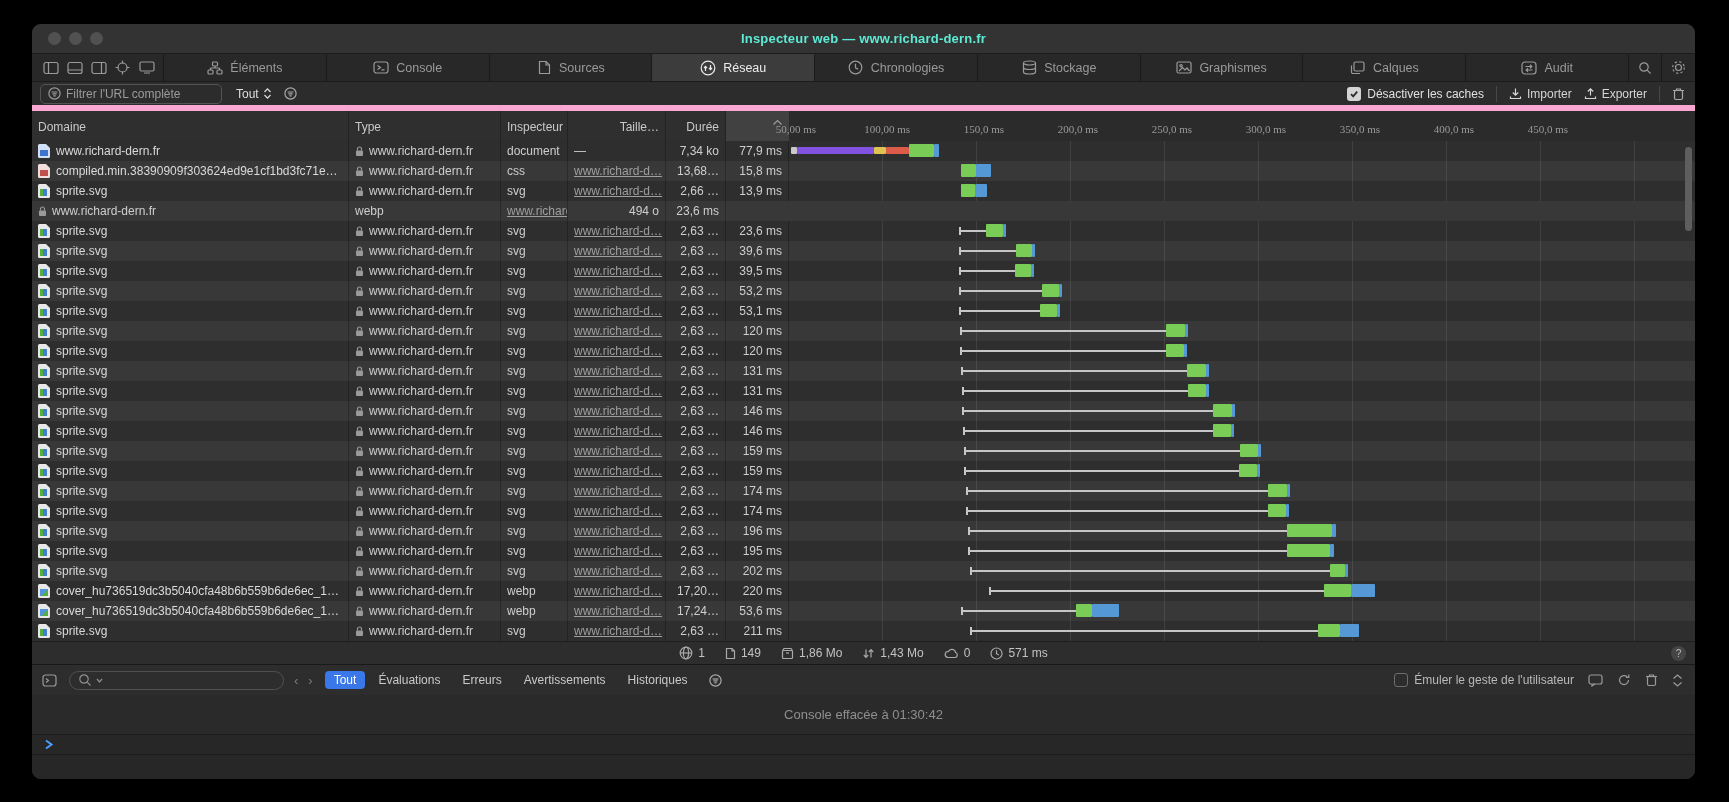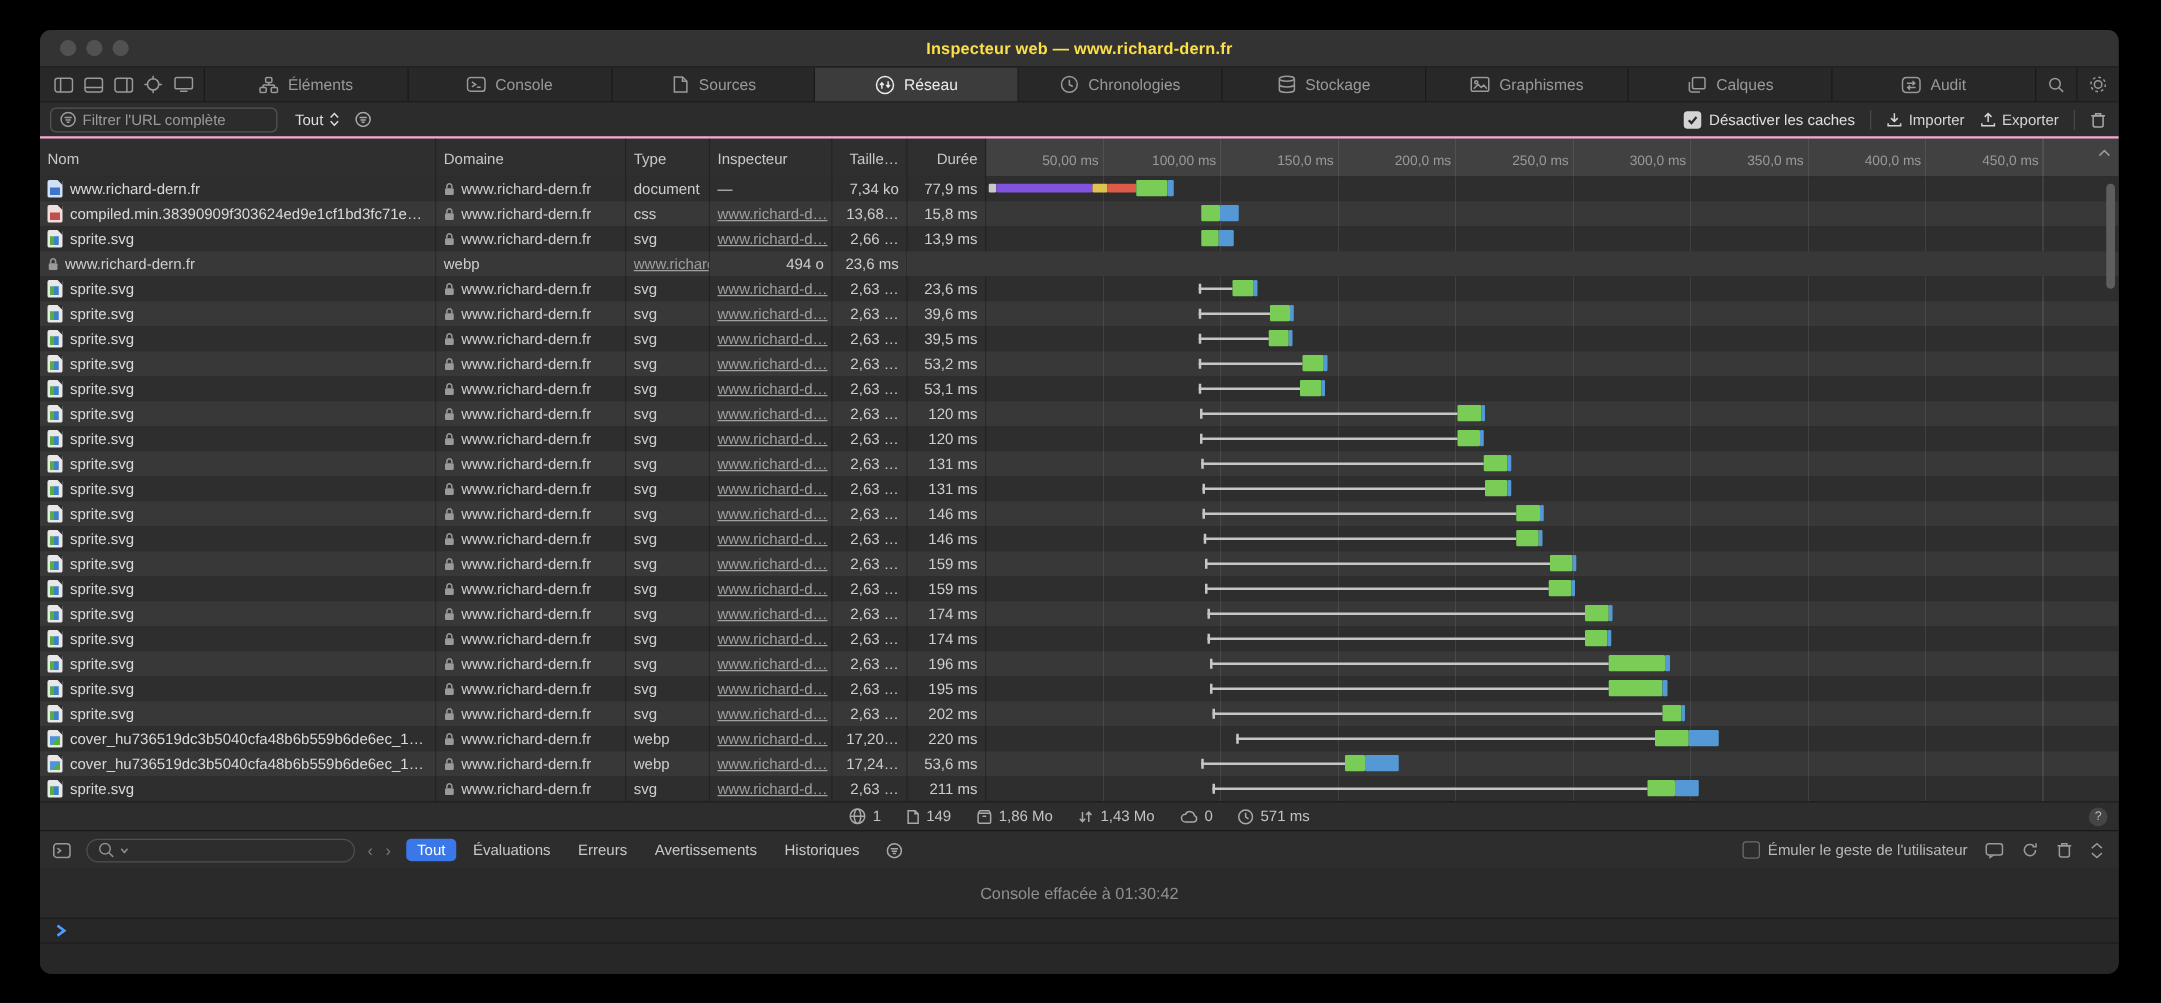--- a/index.html
+++ b/index.html
@@ -6,36 +6,36 @@
   html,body { width:1729px; height:802px; background:#000; overflow:hidden;
               font-family:"Liberation Sans", sans-serif; }
   .window { position:absolute; left:31px; top:23px; width:1665px; height:757px;
             background:#2b2b2b; border-radius:10px; overflow:hidden;
             box-shadow:0 20px 60px rgba(0,0,0,.8); border:1px solid #000; }
   
   .titlebar { position:relative; height:30px; background:#333; border-bottom:1px solid #1c1c1c;
               display:flex; align-items:center; justify-content:center; }
   .lights { position:absolute; left:16px; top:0; height:100%; display:flex; align-items:center; gap:8px; }
   .light { width:13px; height:13px; border-radius:50%; background:#515151; }
-  .wtitle { color:#fde047; font-size:13px; font-weight:bold; letter-spacing:.2px; }
+  .wtitle { color:#5eead4; font-size:13px; font-weight:bold; letter-spacing:.2px; }
   
   .tabbar { height:28px; background:#282828; display:flex; border-bottom:1px solid #1b1b1b; }
   .viewctrls { width:132px; display:flex; align-items:center; gap:7px; padding-left:10px;
                border-right:1px solid #1a1a1a; color:#9a9a9a; }
   .viewctrls .vicon { width:17px; height:15px; display:flex; align-items:center; justify-content:center; }
   .tab { flex:1; display:flex; align-items:center; justify-content:center; gap:7px;
          color:#9a9a9a; font-size:12.5px; border-right:1px solid #1a1a1a; cursor:default; }
   .tab.selected { background:#3c3c3c; color:#ececec; }
   .tab .ticon { width:16px; height:16px; display:flex; align-items:center; justify-content:center; }
   .sqbtn { width:33px; display:flex; align-items:center; justify-content:center;
            color:#9a9a9a; border-right:1px solid #1a1a1a; }
   .sqbtn:last-child { border-right:none; }
   svg { display:block; }
   
-  .filterrow { height:29px; background:#2c2c2c; border-bottom:2px solid #f9a8d4;
+  .filterrow { height:29px; background:#2c2c2c; border-bottom:6px solid #f9a8d4;
                display:flex; align-items:center; font-size:12px; color:#c9c9c9; }
   .urlfilter { margin-left:8px; width:182px; height:20px; border:1px solid #545454; border-radius:5px;
                display:flex; align-items:center; gap:5px; padding:0 7px; color:#9b9b9b; }
   .popup { margin-left:14px; display:flex; align-items:center; gap:4px; color:#dedede; }
   .iconbtn { margin-left:12px; color:#a8a8a8; display:flex; align-items:center; }
   .filterrow .right { margin-left:auto; display:flex; align-items:center; gap:12px; padding-right:10px; }
   .vsep { width:1px; height:16px; background:#474747; }
   .checkrow { display:flex; align-items:center; gap:6px; color:#e0e0e0; }
   .checkbox { width:14px; height:14px; border-radius:3px; background:#d4d4d4; display:flex;
               align-items:center; justify-content:center; color:#2b2b2b; }
@@ -43,21 +43,21 @@
   .txtbtn { display:flex; align-items:center; gap:5px; color:#d5d5d5; }
   
   .grid-cols { display:grid; grid-template-columns:317px 152px 67px 98px 60px 63px 1fr; }
   .thead { height:30px; font-size:12px; color:#c9c9c9; }
   .thead .hcell { display:flex; align-items:flex-end; padding:0 6px 7px 6px; background:#2f2f2f;
                   border-right:1px solid #232323; white-space:nowrap; overflow:hidden; }
   .hcell.r { justify-content:flex-end; }
   .th-wf { position:relative; background:#414141; }
   .ticklines { position:absolute; inset:0;
       background-image:repeating-linear-gradient(to right, transparent 0 93px, rgba(255,255,255,.085) 93px 94px); }
-  .ticklabel { position:absolute; bottom:6px; font-size:11px; color:#9a9a9a; text-align:right; }
+  .ticklabel { position:absolute; bottom:6px; font-size:11px; color:#9a9a9a; text-align:right;font-family:Liberation Serif, serif; }
   .wf-chevtop { position:absolute; right:6px; top:8px; color:#9a9a9a; }
   .tbody { position:relative; height:500px; background:#2a2a2a; }
   .net-row { height:20px; align-items:stretch; font-size:12px; color:#cecece; }
   .net-row.alt { background:#383838; }
   .net-row:not(.alt) { background:#2e2e2e; }
   .cell { display:flex; align-items:center; padding:0 6px; border-right:1px solid rgba(0,0,0,.25);
           white-space:nowrap; overflow:hidden; }
   .cell.r { justify-content:flex-end; }
   .c-name { gap:6px; color:#dadada; }
   .c-dom { gap:5px; }
@@ -341,21 +341,20 @@
               <rect x="2.5" y="3.5" width="8" height="9" rx="1.5"></rect>
               <line x1="1" y1="3.5" x2="12" y2="3.5"></line>
               <path d="M4.5 3.5 V2 h4 v1.5"></path>
             </svg>
           </span>
       </div>
     </div>
   </div>
 
   <div class="thead grid-cols">
-    <div class="hcell">Nom</div>
     <div class="hcell">Domaine</div>
     <div class="hcell">Type</div>
     <div class="hcell">Inspecteur</div>
     <div class="hcell r">Taille…</div>
     <div class="hcell r">Durée</div>
     <div class="th-wf" id="wfHeader">
       <div class="ticklines"></div>
       <span class="wf-chevtop">
           <svg width="11" height="7" viewBox="0 0 11 7" fill="none" stroke="currentColor" stroke-width="1.2">
             <path d="M1.5 5.5 L5.5 1.5 L9.5 5.5"></path>

